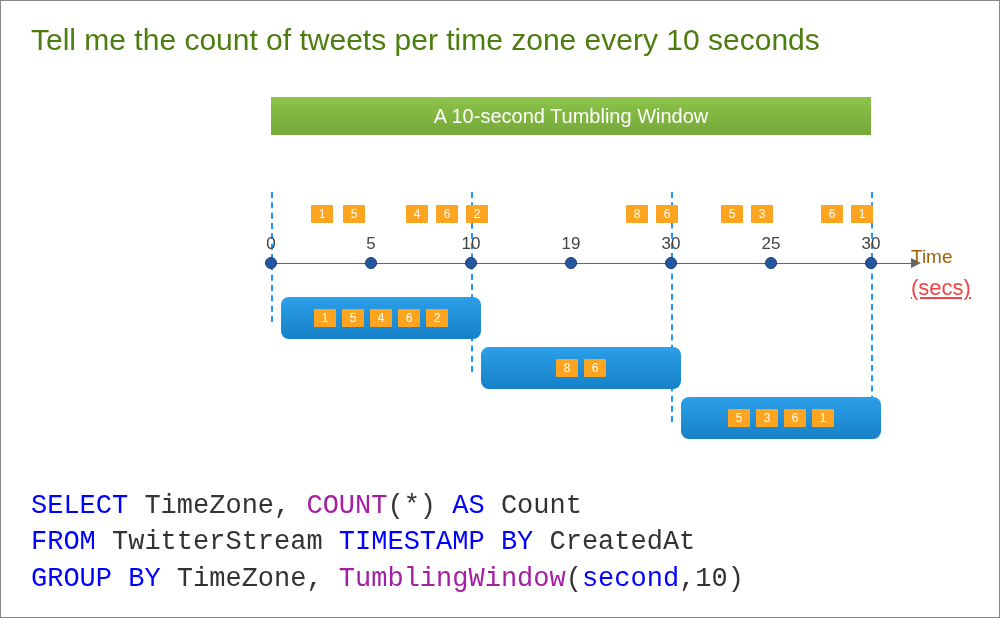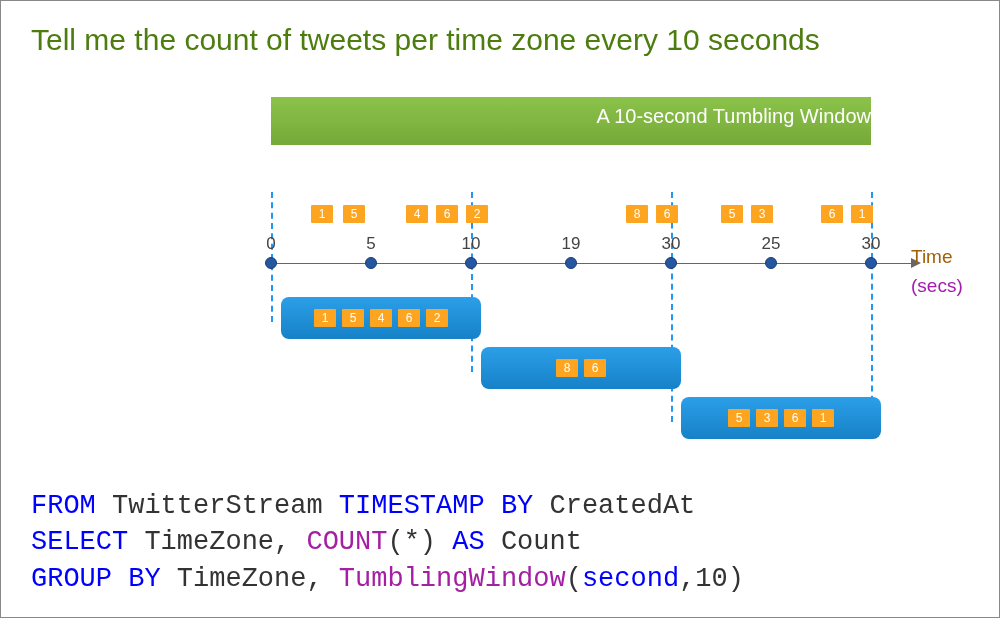--- a/index.html
+++ b/index.html
@@ -22,24 +22,24 @@
       margin-left: 270px;
       margin-top: 30px;
       width: 700px;
       height: 350px;
     }
     .banner {
       position: absolute;
       top: 0;
       left: 0;
       width: 600px;
-      height: 48px;
+      height: 38px;
       background: linear-gradient(to bottom, #8BC34A, #76a938);
       color: white;
-      text-align: right;
+      text-align: center;
       line-height: 38px;
       font-size: 20px;
       font-weight: 400;
     }
     .timeline {
       position: absolute;
       top: 165px;
       left: 0;
       width: 660px;
       height: 2px;
@@ -83,22 +83,23 @@
       position: absolute;
       top: 149px;
       left: 640px;
       font-size: 19px;
       color: #a16207;
     }
     .axis-unit {
       position: absolute;
       top: 178px;
       left: 640px;
-      font-size: 19px;
-      color: #a21caf;
+      font-size: 22px;
+      color: #ef4444;
+      text-decoration: underline;
     }
     .dash-line {
       position: absolute;
       border-left: 2px dashed #2196F3;
       width: 0;
     }
     .event {
       position: absolute;
       width: 22px;
       height: 18px;
@@ -212,21 +213,21 @@
         <div class="event-inner">5</div>
         <div class="event-inner">3</div>
         <div class="event-inner">6</div>
         <div class="event-inner">1</div>
       </div>
     </div>
 </div>
 
 <div class="sql-block">
   <div>
+    <span class="kw-blue">SELECT</span><span> TimeZone, </span><span class="kw-purple">COUNT</span><span>(*) </span><span class="kw-blue">AS</span><span> Count</span>
+  </div>
+  <div>
     <span class="kw-blue">FROM</span><span> TwitterStream </span><span class="kw-blue">TIMESTAMP BY</span><span> CreatedAt</span>
-  </div>
-  <div>
-    <span class="kw-blue">SELECT</span><span> TimeZone, </span><span class="kw-purple">COUNT</span><span>(*) </span><span class="kw-blue">AS</span><span> Count</span>
   </div>
   <div>
     <span class="kw-blue">GROUP BY</span><span> TimeZone, </span><span class="kw-purple">TumblingWindow</span><span>(</span><span class="kw-blue">second</span><span>,10)</span>
   </div>
 </div>
 
 </body></html>

